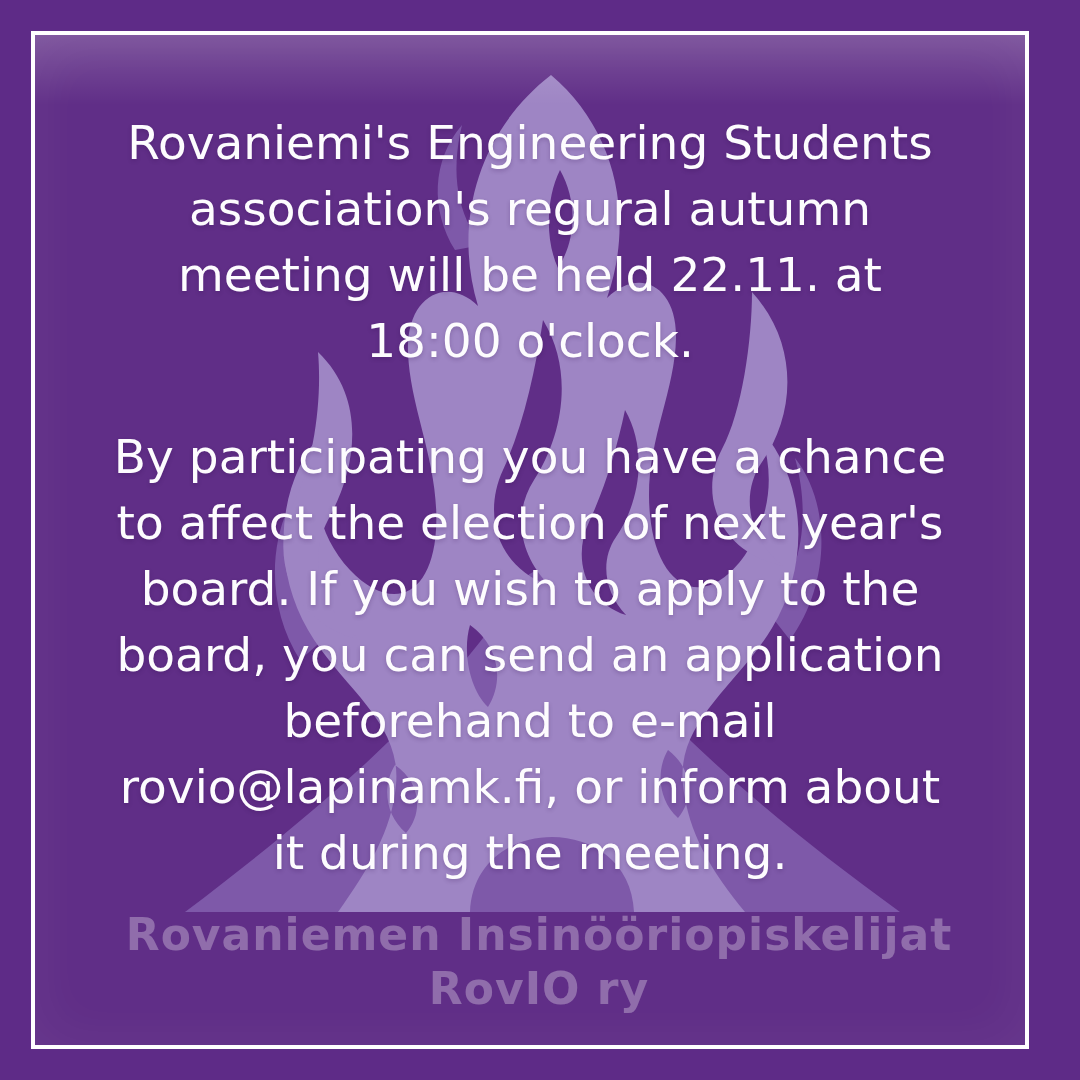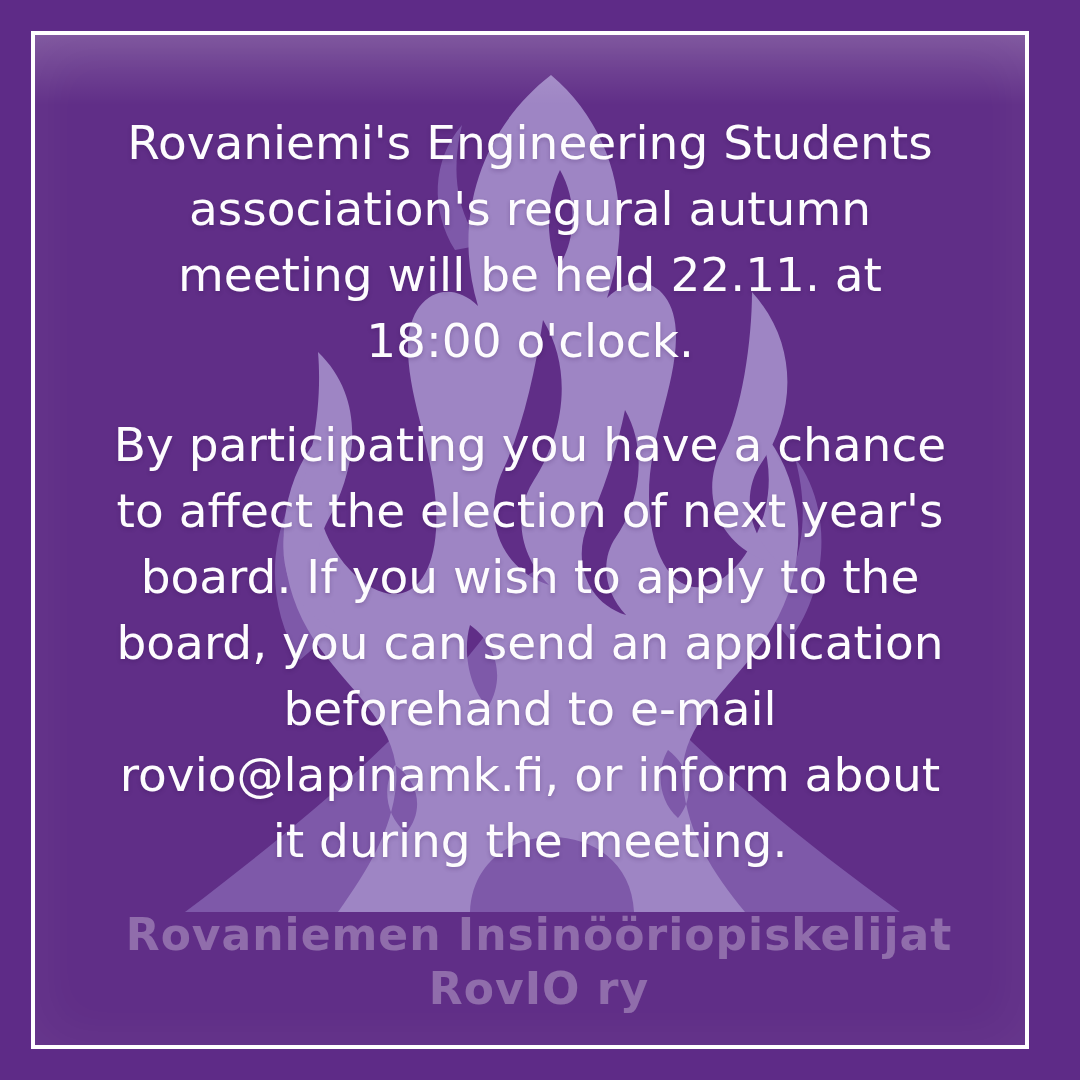--- a/index.html
+++ b/index.html
@@ -26,21 +26,21 @@
     pointer-events:none;
   }
   .text-layer{
     position:absolute;left:42px;right:42px;top:110px;
     text-align:center;
     color:var(--text,#fdfcfe);
     font-size:47px;line-height:66px;
     text-shadow:0 2px 4px rgba(40,10,70,0.22);
   }
   .para{margin:0;}
-  .para + .para{margin-top:38px;}
+  .para + .para{margin-top:50px;}
   .footer-caption{
     position:absolute;left:42px;right:24px;top:908px;
     text-align:center;
     font-size:44px;line-height:54px;font-weight:bold;
     color:rgba(255,255,255,0.30);
     letter-spacing:1px;
   }
 </style>
 </head>
 <body>

